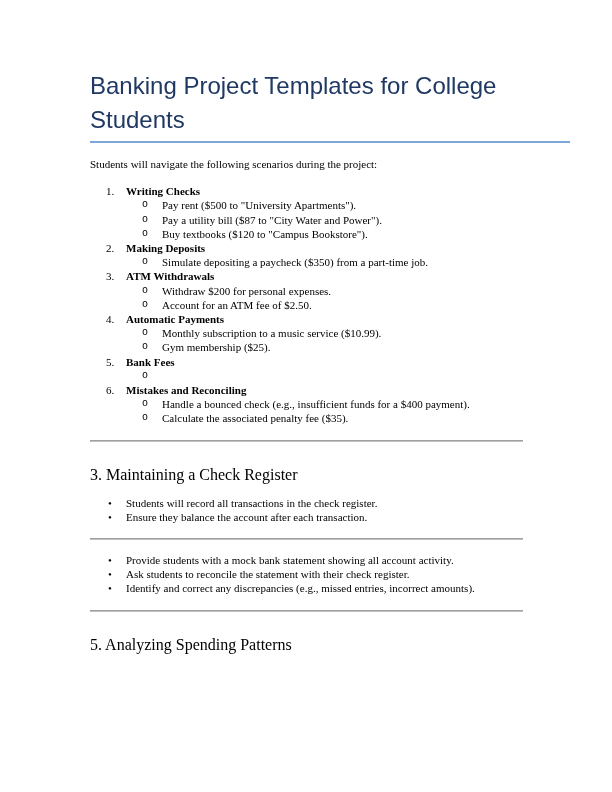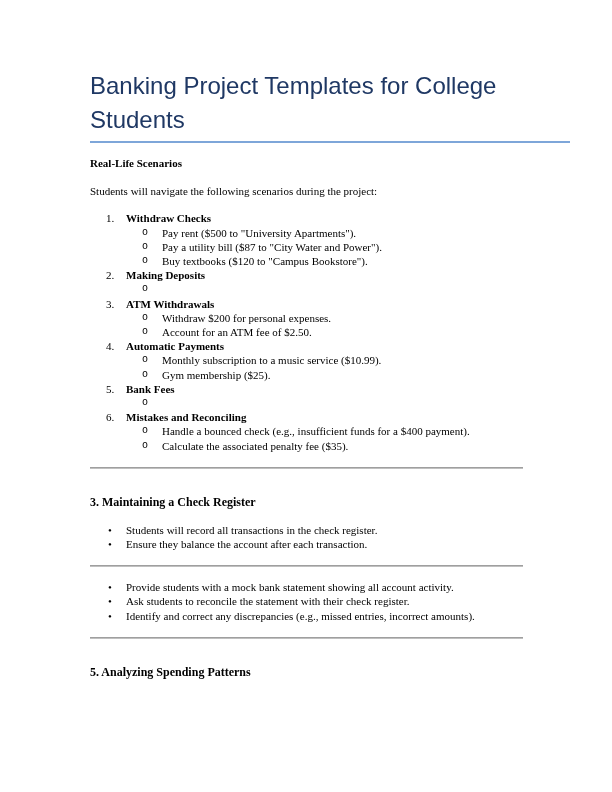--- a/index.html
+++ b/index.html
@@ -30,61 +30,61 @@
 
   .sub { display: flex; margin-left: 52px; }
   .sub .marker { width: 20px; flex: 0 0 20px; font-family: "Liberation Mono", monospace; font-size: 10px; }
 
   .hr {
     margin-top: 14px;
     height: 2px; width: 433px;
     background: linear-gradient(#8f8f8f, #d0d0d0);
   }
 
-  .section-heading { font-size: 12px; font-weight: bold; line-height: 16px; margin-top: 25px; }
+  .section-heading { font-size: 16px; font-weight: normal; line-height: 16px; margin-top: 25px; }
   .bullet-list { margin-top: 13px; }
   .b { display: flex; margin-left: 18px; }
   .b .marker { width: 18px; flex: 0 0 18px; }
 </style>
 </head>
 <body>
 
 <div class="page">
 
   <div class="doc-title">Banking Project Templates for College Students</div>
 
-  <div class="runin-heading">Real-Life Scenarios</div>
 
   <div class="intro">Students will navigate the following scenarios during the project:</div>
 
   <div class="olist">
 
     <div class="olist-item">
       <span class="num">1.</span>
-      <span class="lbl">Withdraw Checks</span>
+      <span class="lbl">Writing Checks</span>
     </div>
     <div class="sub">
       <span class="marker">o</span>
       <span>Pay rent ($500 to "University Apartments").</span>
     </div>
     <div class="sub">
       <span class="marker">o</span>
       <span>Pay a utility bill ($87 to "City Water and Power").</span>
     </div>
     <div class="sub">
       <span class="marker">o</span>
       <span>Buy textbooks ($120 to "Campus Bookstore").</span>
     </div>
 
     <div class="olist-item">
       <span class="num">2.</span>
       <span class="lbl">Making Deposits</span>
     </div>
     <div class="sub">
       <span class="marker">o</span>
+      <span>Simulate depositing a paycheck ($350) from a part-time job.</span>
     </div>
 
     <div class="olist-item">
       <span class="num">3.</span>
       <span class="lbl">ATM Withdrawals</span>
     </div>
     <div class="sub">
       <span class="marker">o</span>
       <span>Withdraw $200 for personal expenses.</span>
     </div>

